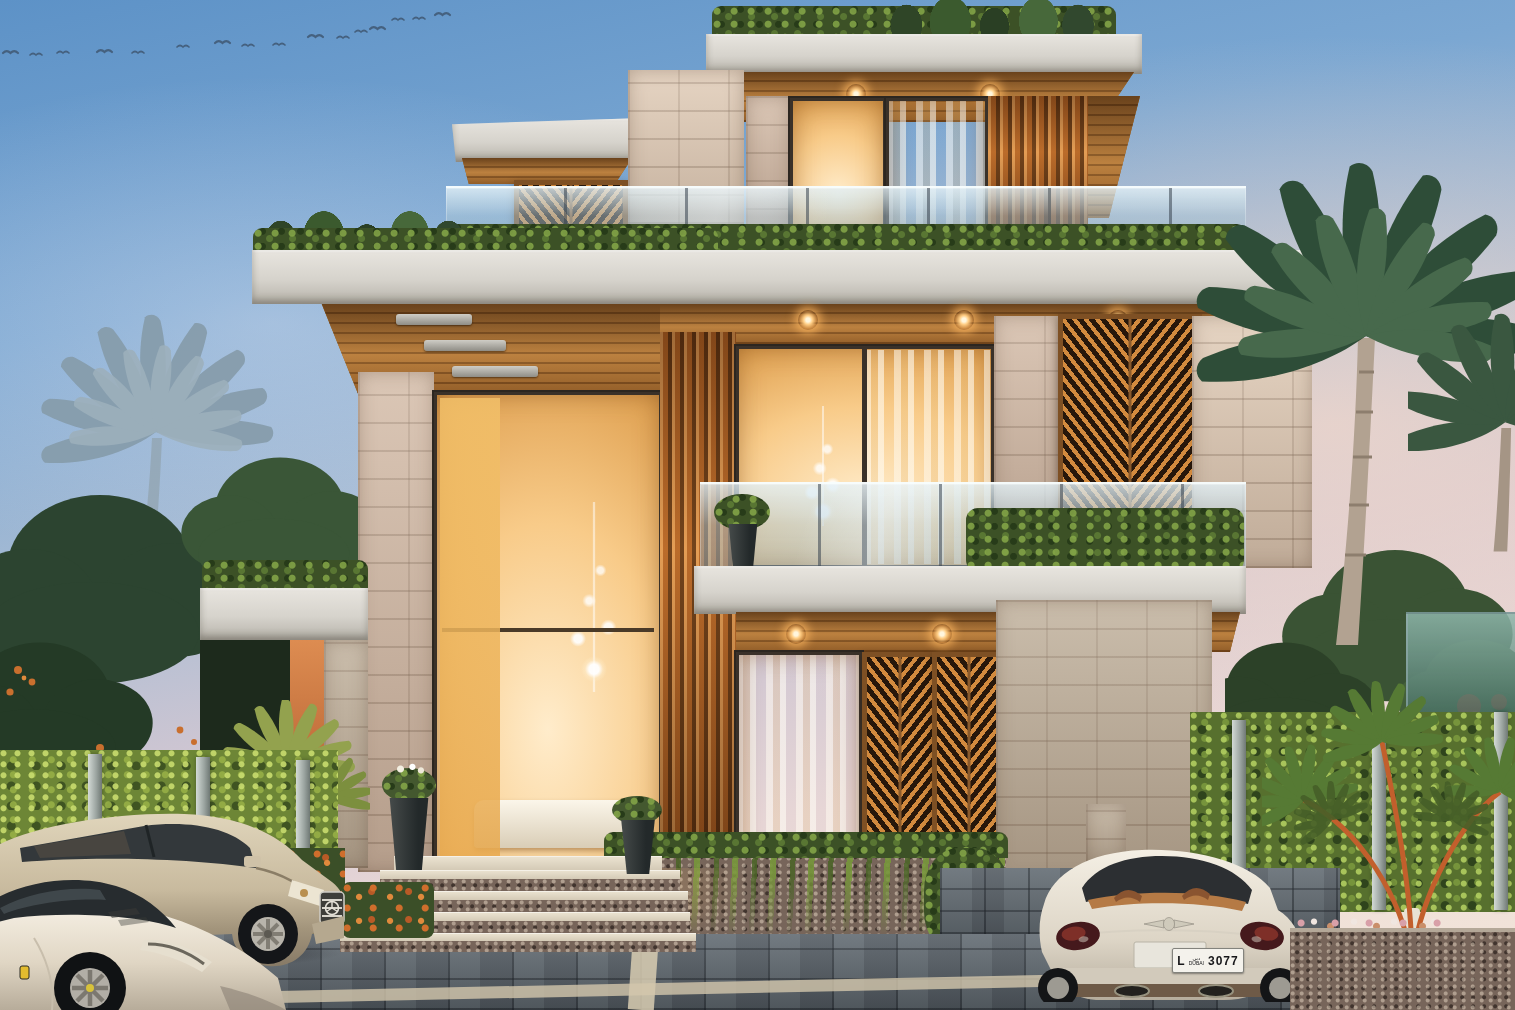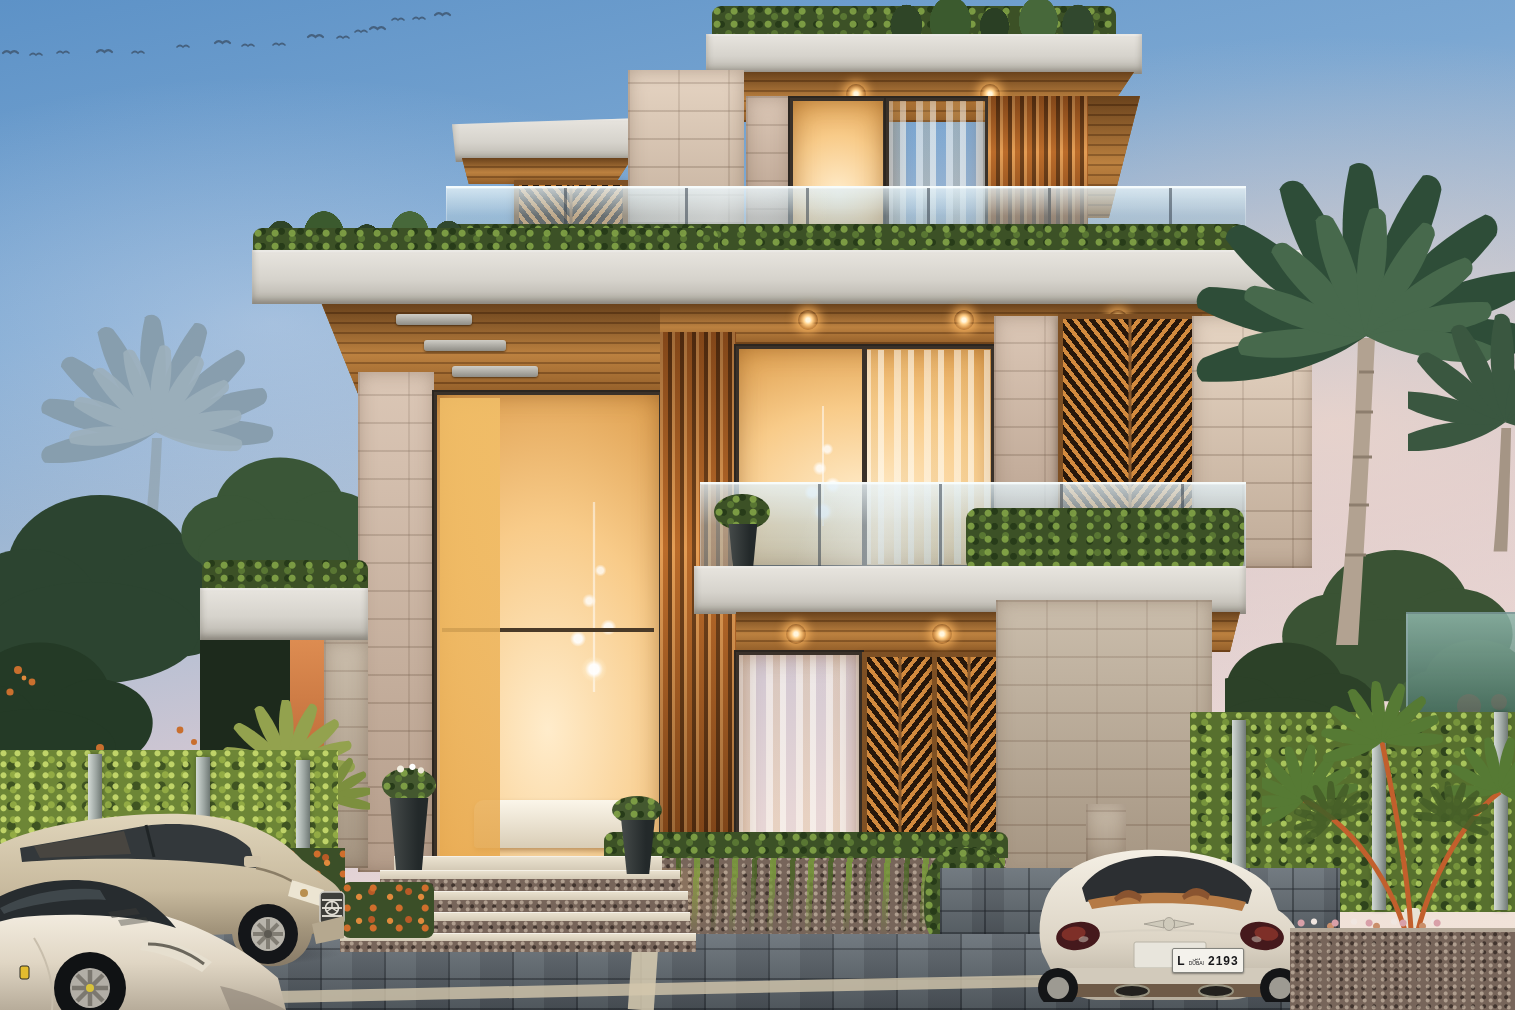--- a/index.html
+++ b/index.html
@@ -417,21 +417,21 @@
       <circle cx="32" cy="148" r="11" fill="#9d9a92"></circle>
     <circle cx="254" cy="148" r="20" fill="#141517"></circle>
       <circle cx="254" cy="148" r="11" fill="#9d9a92"></circle>
   </svg>
   <div class="abs plate" style="left:1172px;top:948px;width:70px;height:23px">
     <span class="plate-code">L</span>
     <span class="plate-city">
       <span>دبي</span>
       <span>DUBAI</span>
     </span>
-    <span class="plate-num">2193</span>
+    <span class="plate-num">3077</span>
   </div>
 
   <svg class="abs" style="left:-10px;top:868px;width:304px;height:142px" viewBox="0 0 304 142">
     <path d="M0,56 C44,36 112,30 162,44 C214,58 256,82 288,110 L296,142 L0,142 Z" fill="url(#ferP)"></path>
     <path d="M0,34 C34,12 88,6 126,18 C152,26 172,42 186,60 C144,46 74,44 24,50 L0,56 Z" fill="#272c2f"></path>
     <path d="M10,40 C40,24 80,18 110,22 L116,32 C80,30 40,36 14,46 Z" fill="#4a5357" opacity=".7"></path>
     <path d="M118,44 L146,40 L150,46 L122,50 Z" fill="#3a3b36" opacity=".55"></path>
     <path d="M128,52 L156,49 L159,54 L131,58 Z" fill="#3a3b36" opacity=".4"></path>
     <path d="M154,72 C176,70 202,80 222,94 L212,104 C192,92 168,84 150,82 Z" fill="#e6dfcf"></path>
     <path d="M158,76 C178,76 198,84 214,96" stroke="#6b675c" stroke-width="3" fill="none"></path>

